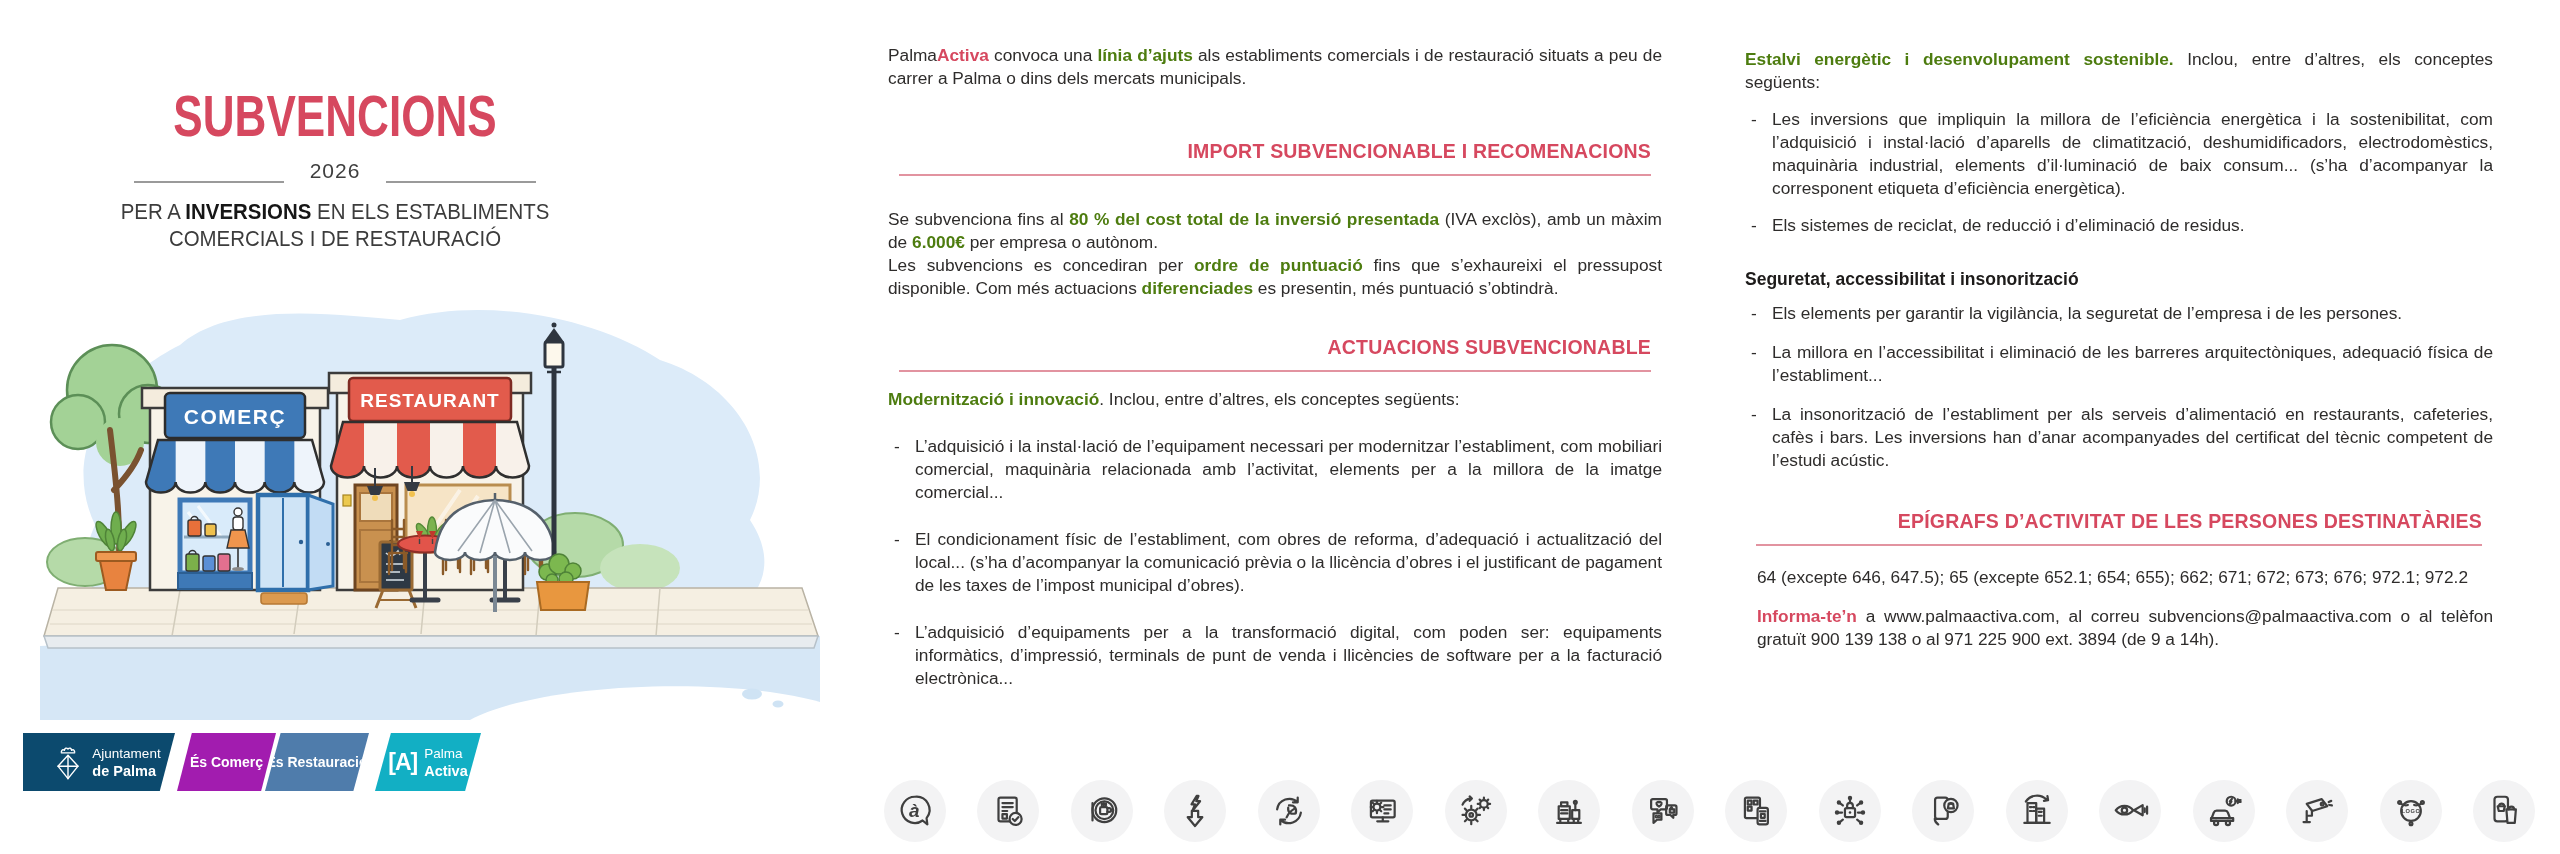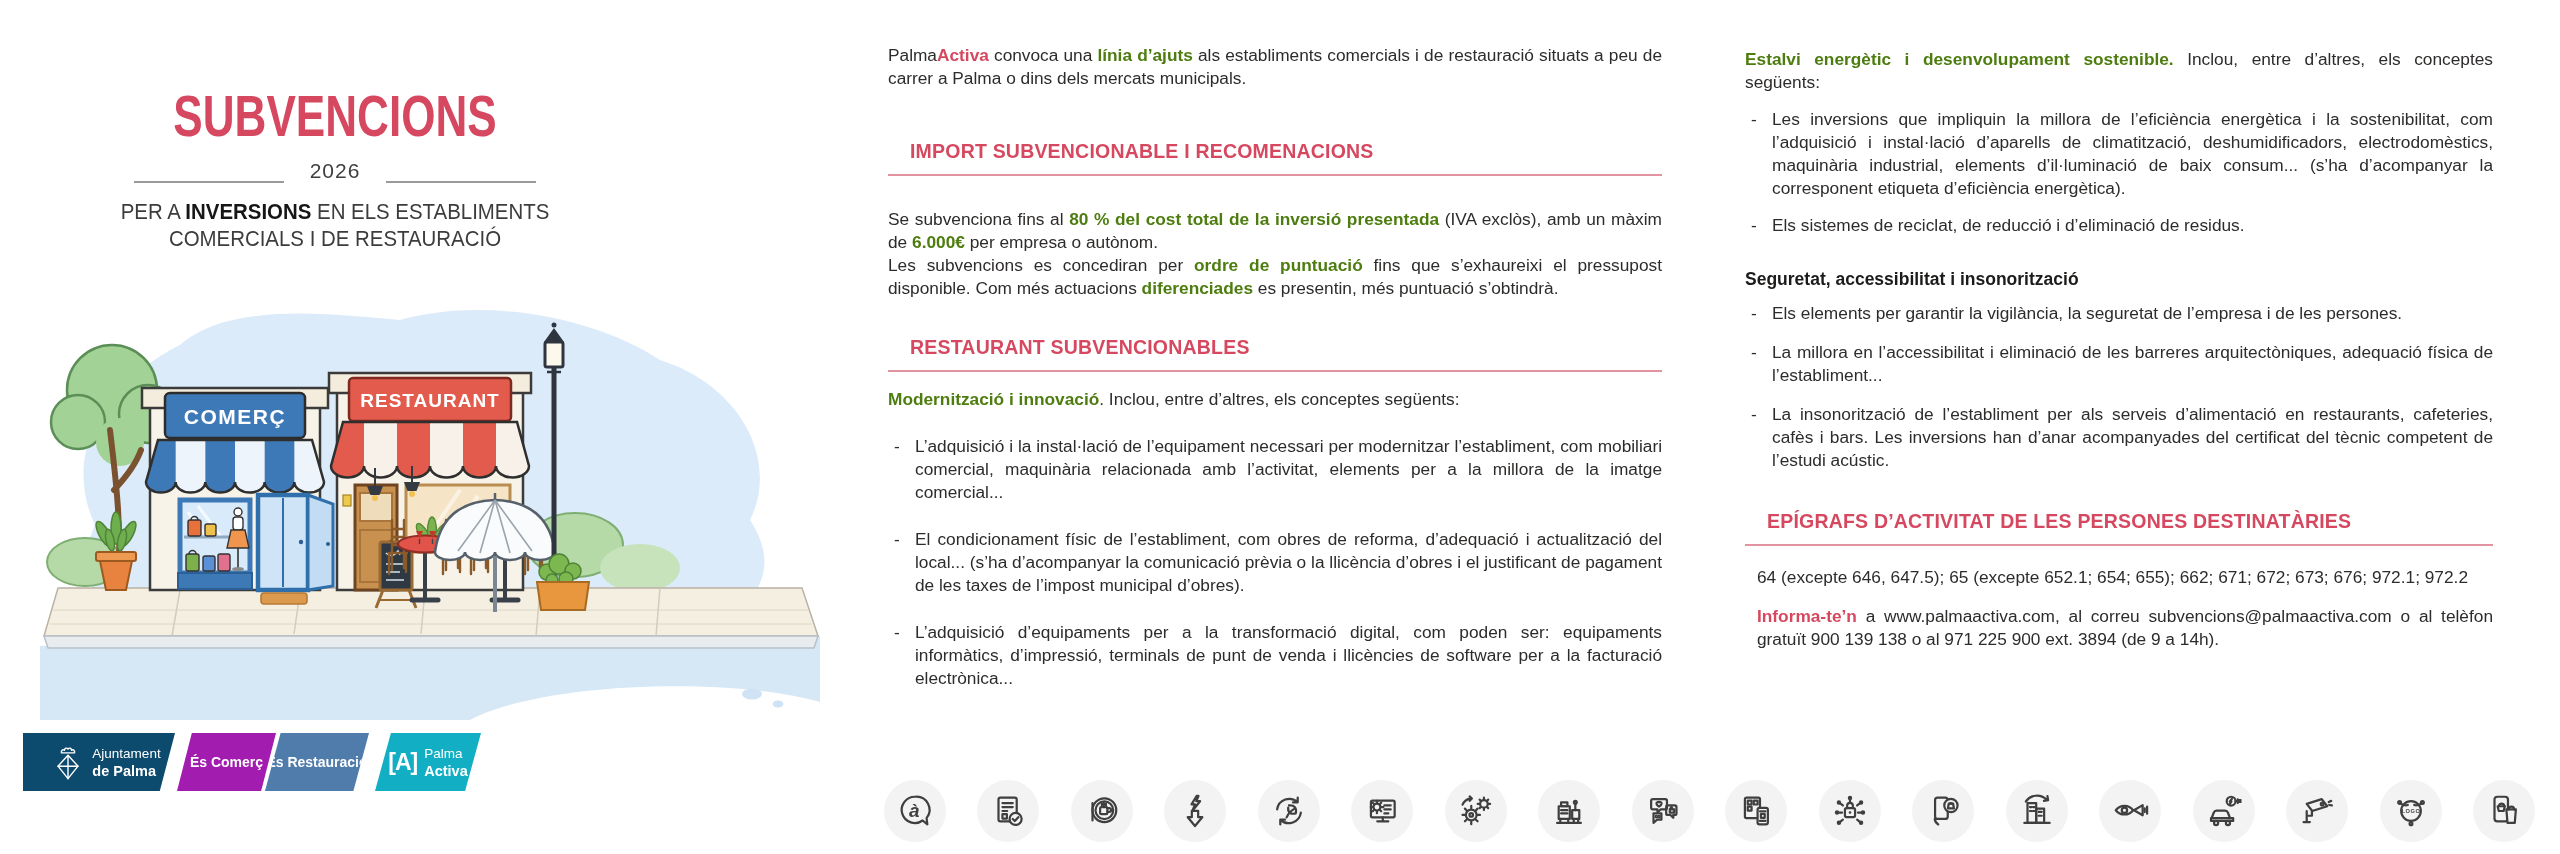--- a/index.html
+++ b/index.html
@@ -33,22 +33,22 @@
   .seg .single{font-size:14px;font-weight:700;}
   .pa-logo{font-size:23px;font-weight:700;letter-spacing:-1px;}
 
   
   .col{position:absolute;top:0;}
   .col-center{left:888px;width:774px;}
   .col-right{left:1745px;width:748px;}
   .body{font-size:17.3px;line-height:1.33;text-align:justify;margin:0;}
   .rt-b{font-weight:700;color:#4d7c0f;}
   .rt-r{color:#d6485f;}
-  .sech{margin:0;color:#d6485f;font-size:19.5px;font-weight:700;letter-spacing:.2px;
-        padding:0 0 11px 22px;border-bottom:2px solid #e293a0;}
+  .sech{margin:11px;color:#d6485f;font-size:19.5px;font-weight:700;letter-spacing:.2px;
+        padding:0 0 11px 22px;border-bottom:2px solid #e293a0;text-align:right;}
   .bullet{display:flex;gap:9px;margin-top:24px;}
   .bullet .dash{flex:none;width:18px;text-align:center;font-size:17.3px;line-height:1.33;color:#2e2c2b;}
   .bullet p{flex:1;}
   .bold-line{font-weight:700;color:#1d1b1a;font-size:17.5px;margin:0;}
   .indent{padding-left:12px;}
   
   .mt-intro{margin-top:44px;}
   .mt-h1{margin-top:50px;}
   .mt-p1{margin-top:32px;}
   .mt-h2{margin-top:36px;}
@@ -264,21 +264,21 @@
     </div>
   </div>
 
   <div class="col col-center">
     <p class="body mt-intro"><span>Palma</span><span class="rt-b rt-r">Activa</span><span> convoca una </span><span class="rt-b">línia d’ajuts</span><span> als establiments comercials i de restauració situats a peu de carrer a Palma o dins dels mercats municipals.</span></p>
 
     <h2 class="sech mt-h1">IMPORT SUBVENCIONABLE I RECOMENACIONS</h2>
     <p class="body mt-p1"><span>Se subvenciona fins al </span><span class="rt-b">80 % del cost total de la inversió presentada</span><span> (IVA exclòs), amb un màxim de </span><span class="rt-b">6.000€</span><span> per empresa o autònom.</span></p>
     <p class="body"><span>Les subvencions es concediran per </span><span class="rt-b">ordre de puntuació</span><span> fins que s’exhaureixi el pressupost disponible. Com més actuacions </span><span class="rt-b">diferenciades</span><span> es presentin, més puntuació s’obtindrà.</span></p>
 
-    <h2 class="sech mt-h2">RESTAURANT SUBVENCIONABLES</h2>
+    <h2 class="sech mt-h2">ACTUACIONS SUBVENCIONABLE</h2>
     <p class="body mt-lead"><span class="rt-b">Modernització i innovació</span><span>. Inclou, entre d’altres, els conceptes següents:</span></p>
 
     <div class="bullet">
       <span class="dash">-</span>
       <p class="body"><span>L’adquisició i la instal·lació de l’equipament necessari per modernitzar l’establiment, com mobiliari comercial, maquinària relacionada amb l’activitat, elements per a la millora de la imatge comercial...</span></p>
     </div>
     <div class="bullet">
       <span class="dash">-</span>
       <p class="body"><span>El condicionament físic de l’establiment, com obres de reforma, d’adequació i actualització del local... (s’ha d’acompanyar la comunicació prèvia o la llicència d’obres i el justificant de pagament de les taxes de l’impost municipal d’obres).</span></p>
     </div>

